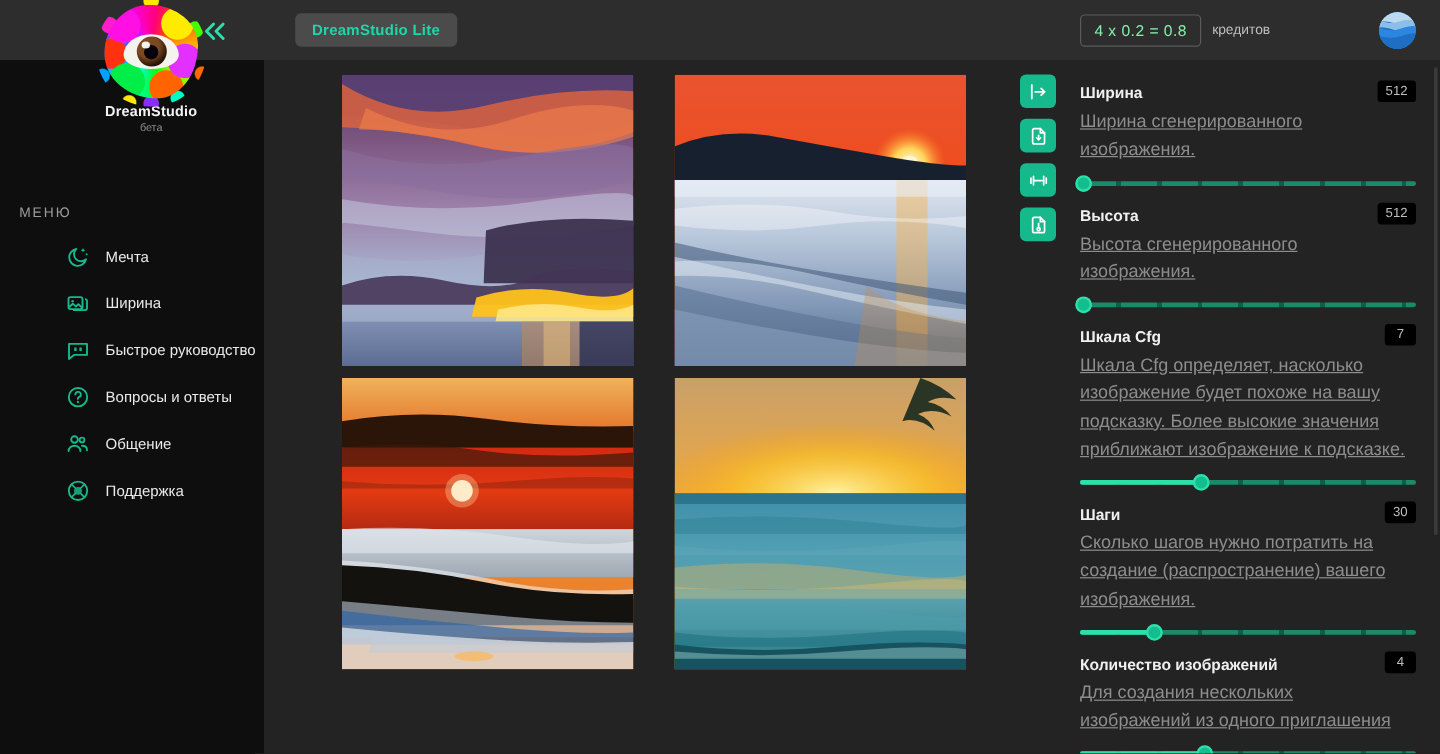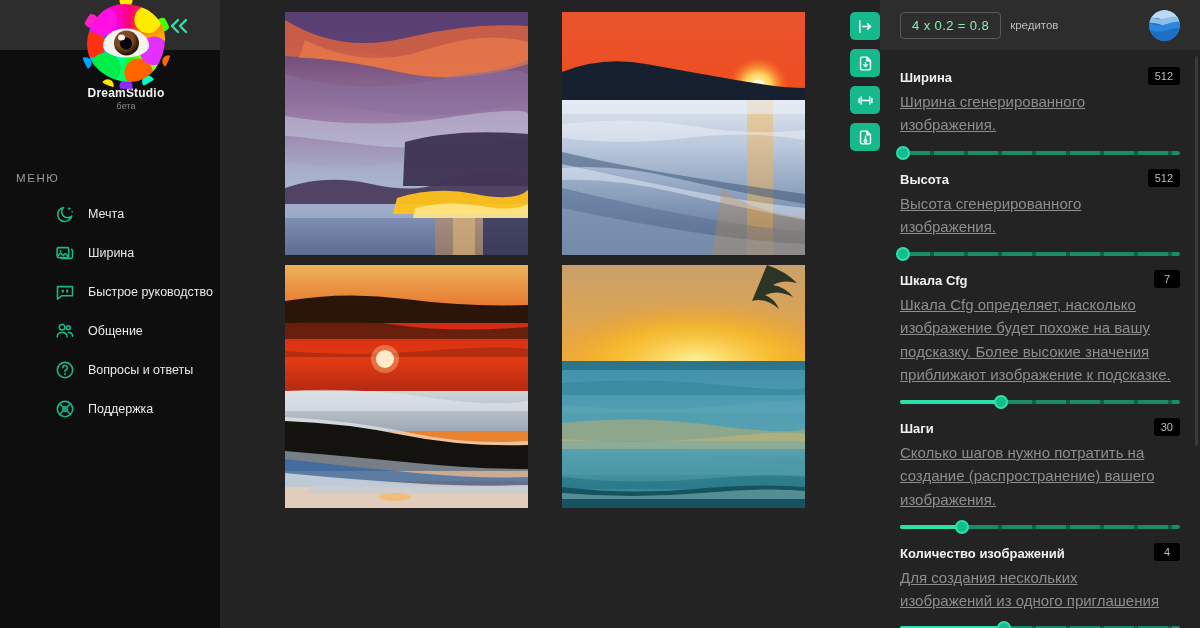--- a/index.html
+++ b/index.html
@@ -260,57 +260,60 @@
             <path d="M3 5.5h18v11H8l-5 4z"></path>
             <path d="M8.2 9.2h2.4v3.4H8.2z" fill="#17b98a" stroke="none"></path>
             <path d="M13.4 9.2h2.4v3.4h-2.4z" fill="#17b98a" stroke="none"></path>
           </svg>
         </span>
         <span class="m-label">Быстрое руководство</span>
       </div>
 
       <div class="menu-item">
         <span class="m-ico">
+          <svg width="20" height="20" viewBox="0 0 24 24" fill="none" stroke="#17b98a" stroke-width="1.9" stroke-linecap="round">
+            <circle cx="12" cy="12" r="9.2"></circle>
+            <path d="M9.4 9.3a2.7 2.7 0 1 1 3.4 2.7c-.7.3-.9.9-.9 1.7"></path>
+            <circle cx="11.9" cy="16.8" r="1.15" fill="#17b98a" stroke="none"></circle>
+          </svg>
+        </span>
+        <span class="m-label">Вопросы и ответы</span>
+      </div>
+
+      <div class="menu-item">
+        <span class="m-ico">
           <svg width="20" height="20" viewBox="0 0 24 24" fill="none" stroke="#17b98a" stroke-width="1.9" stroke-linecap="round" stroke-linejoin="round">
             <circle cx="8.5" cy="7.5" r="3.3"></circle>
             <circle cx="16" cy="8" r="2.4"></circle>
             <path d="M2.6 19c0-3.3 2.6-5.2 5.9-5.2s5.9 1.9 5.9 5.2"></path>
             <path d="M16 13.8c2.8 0 5 1.6 5 4.4"></path>
           </svg>
         </span>
         <span class="m-label">Общение</span>
-      </div>
-
-      <div class="menu-item">
-        <span class="m-ico">
-          <svg width="20" height="20" viewBox="0 0 24 24" fill="none" stroke="#17b98a" stroke-width="1.9" stroke-linecap="round">
-            <circle cx="12" cy="12" r="9.2"></circle>
-            <path d="M9.4 9.3a2.7 2.7 0 1 1 3.4 2.7c-.7.3-.9.9-.9 1.7"></path>
-            <circle cx="11.9" cy="16.8" r="1.15" fill="#17b98a" stroke="none"></circle>
-          </svg>
-        </span>
-        <span class="m-label">Вопросы и ответы</span>
       </div>
 
       <div class="menu-item">
         <span class="m-ico">
           <svg width="20" height="20" viewBox="0 0 24 24" fill="none" stroke="#17b98a" stroke-width="1.9" stroke-linecap="round">
             <circle cx="12" cy="12" r="9.2"></circle>
             <circle cx="12" cy="12" r="3.9" fill="#17b98a" stroke="none" opacity=".85"></circle>
             <path d="M5.6 5.6l3.6 3.6M14.8 14.8l3.6 3.6M18.4 5.6l-3.6 3.6M9.2 14.8l-3.6 3.6" stroke-width="1.7"></path>
           </svg>
         </span>
         <span class="m-label">Поддержка</span>
       </div>
 
     </nav>
   </aside>
 
   <section class="center">
 
+    <div class="topbar">
+      <div class="lite-chip">DreamStudio Lite</div>
+    </div>
 
     <div class="gallery">
       <div class="grid">
 
         <div class="tile">
           <svg viewBox="0 0 243 243" preserveAspectRatio="none">
             <defs>
               <linearGradient id="g1sky" x1="0" y1="0" x2="0" y2="1">
                 <stop offset="0" stop-color="#4a3a6b"></stop>
                   <stop offset="22%" stop-color="#7b5580"></stop>

